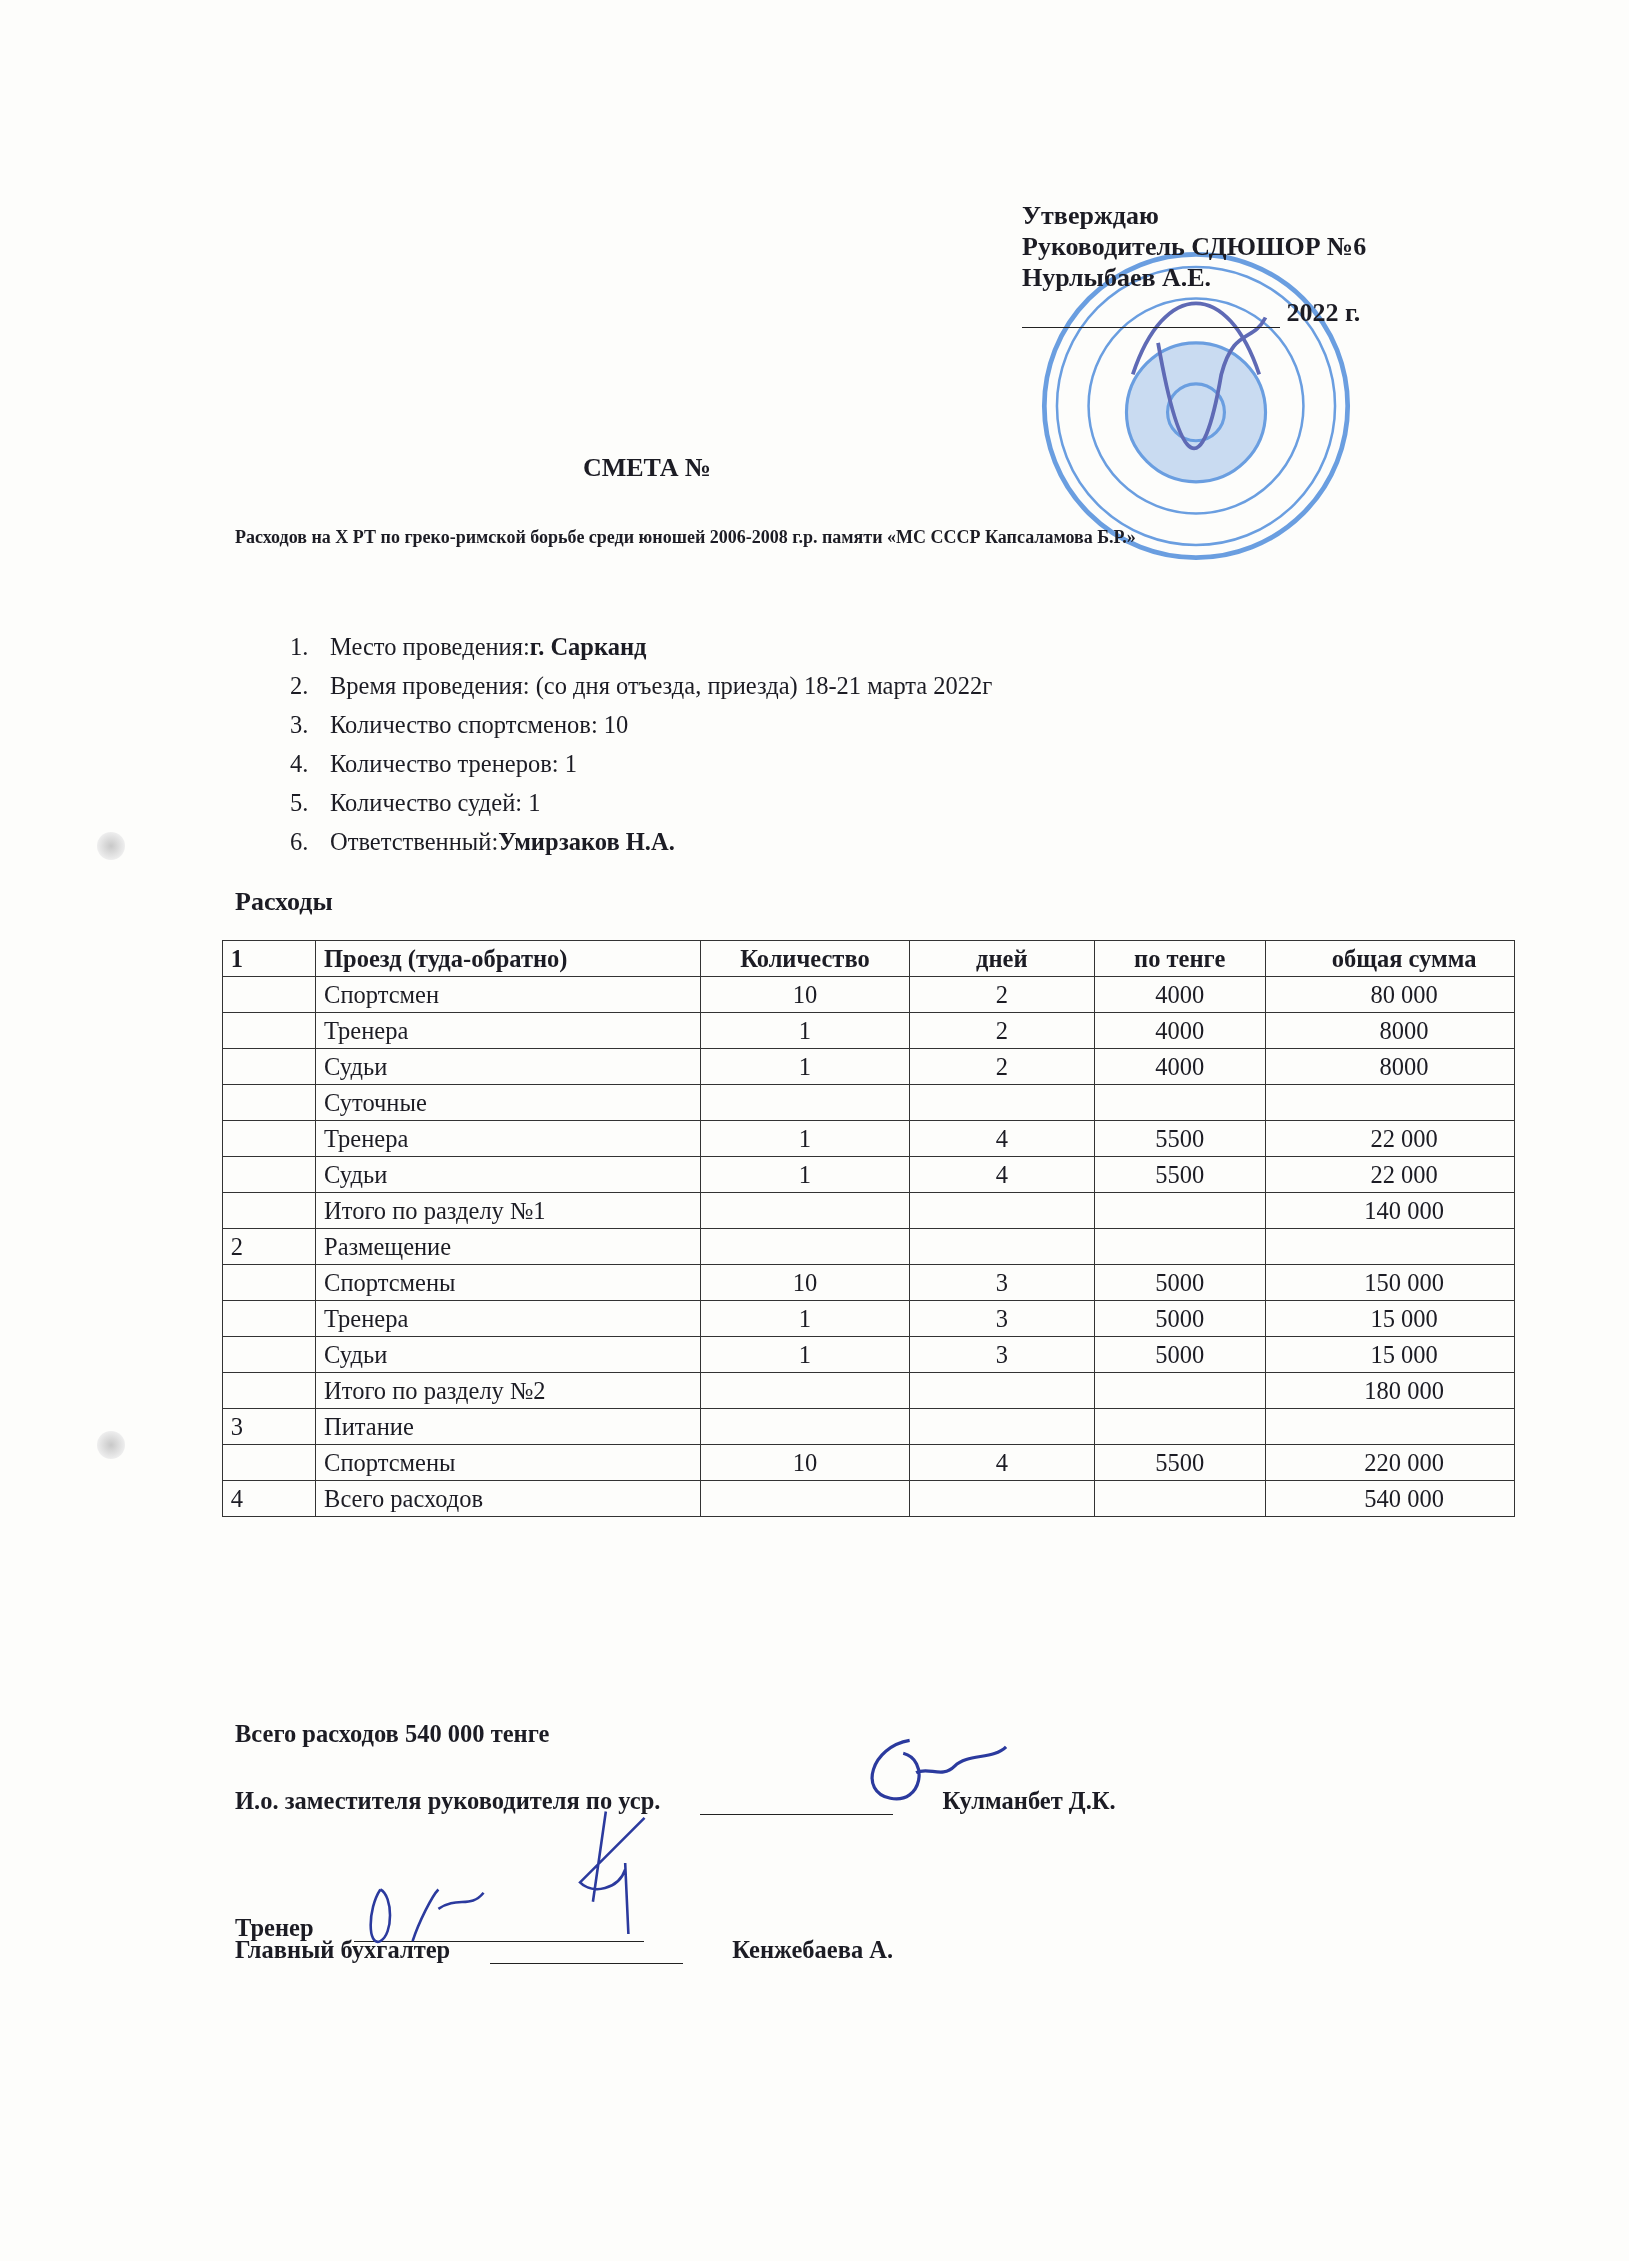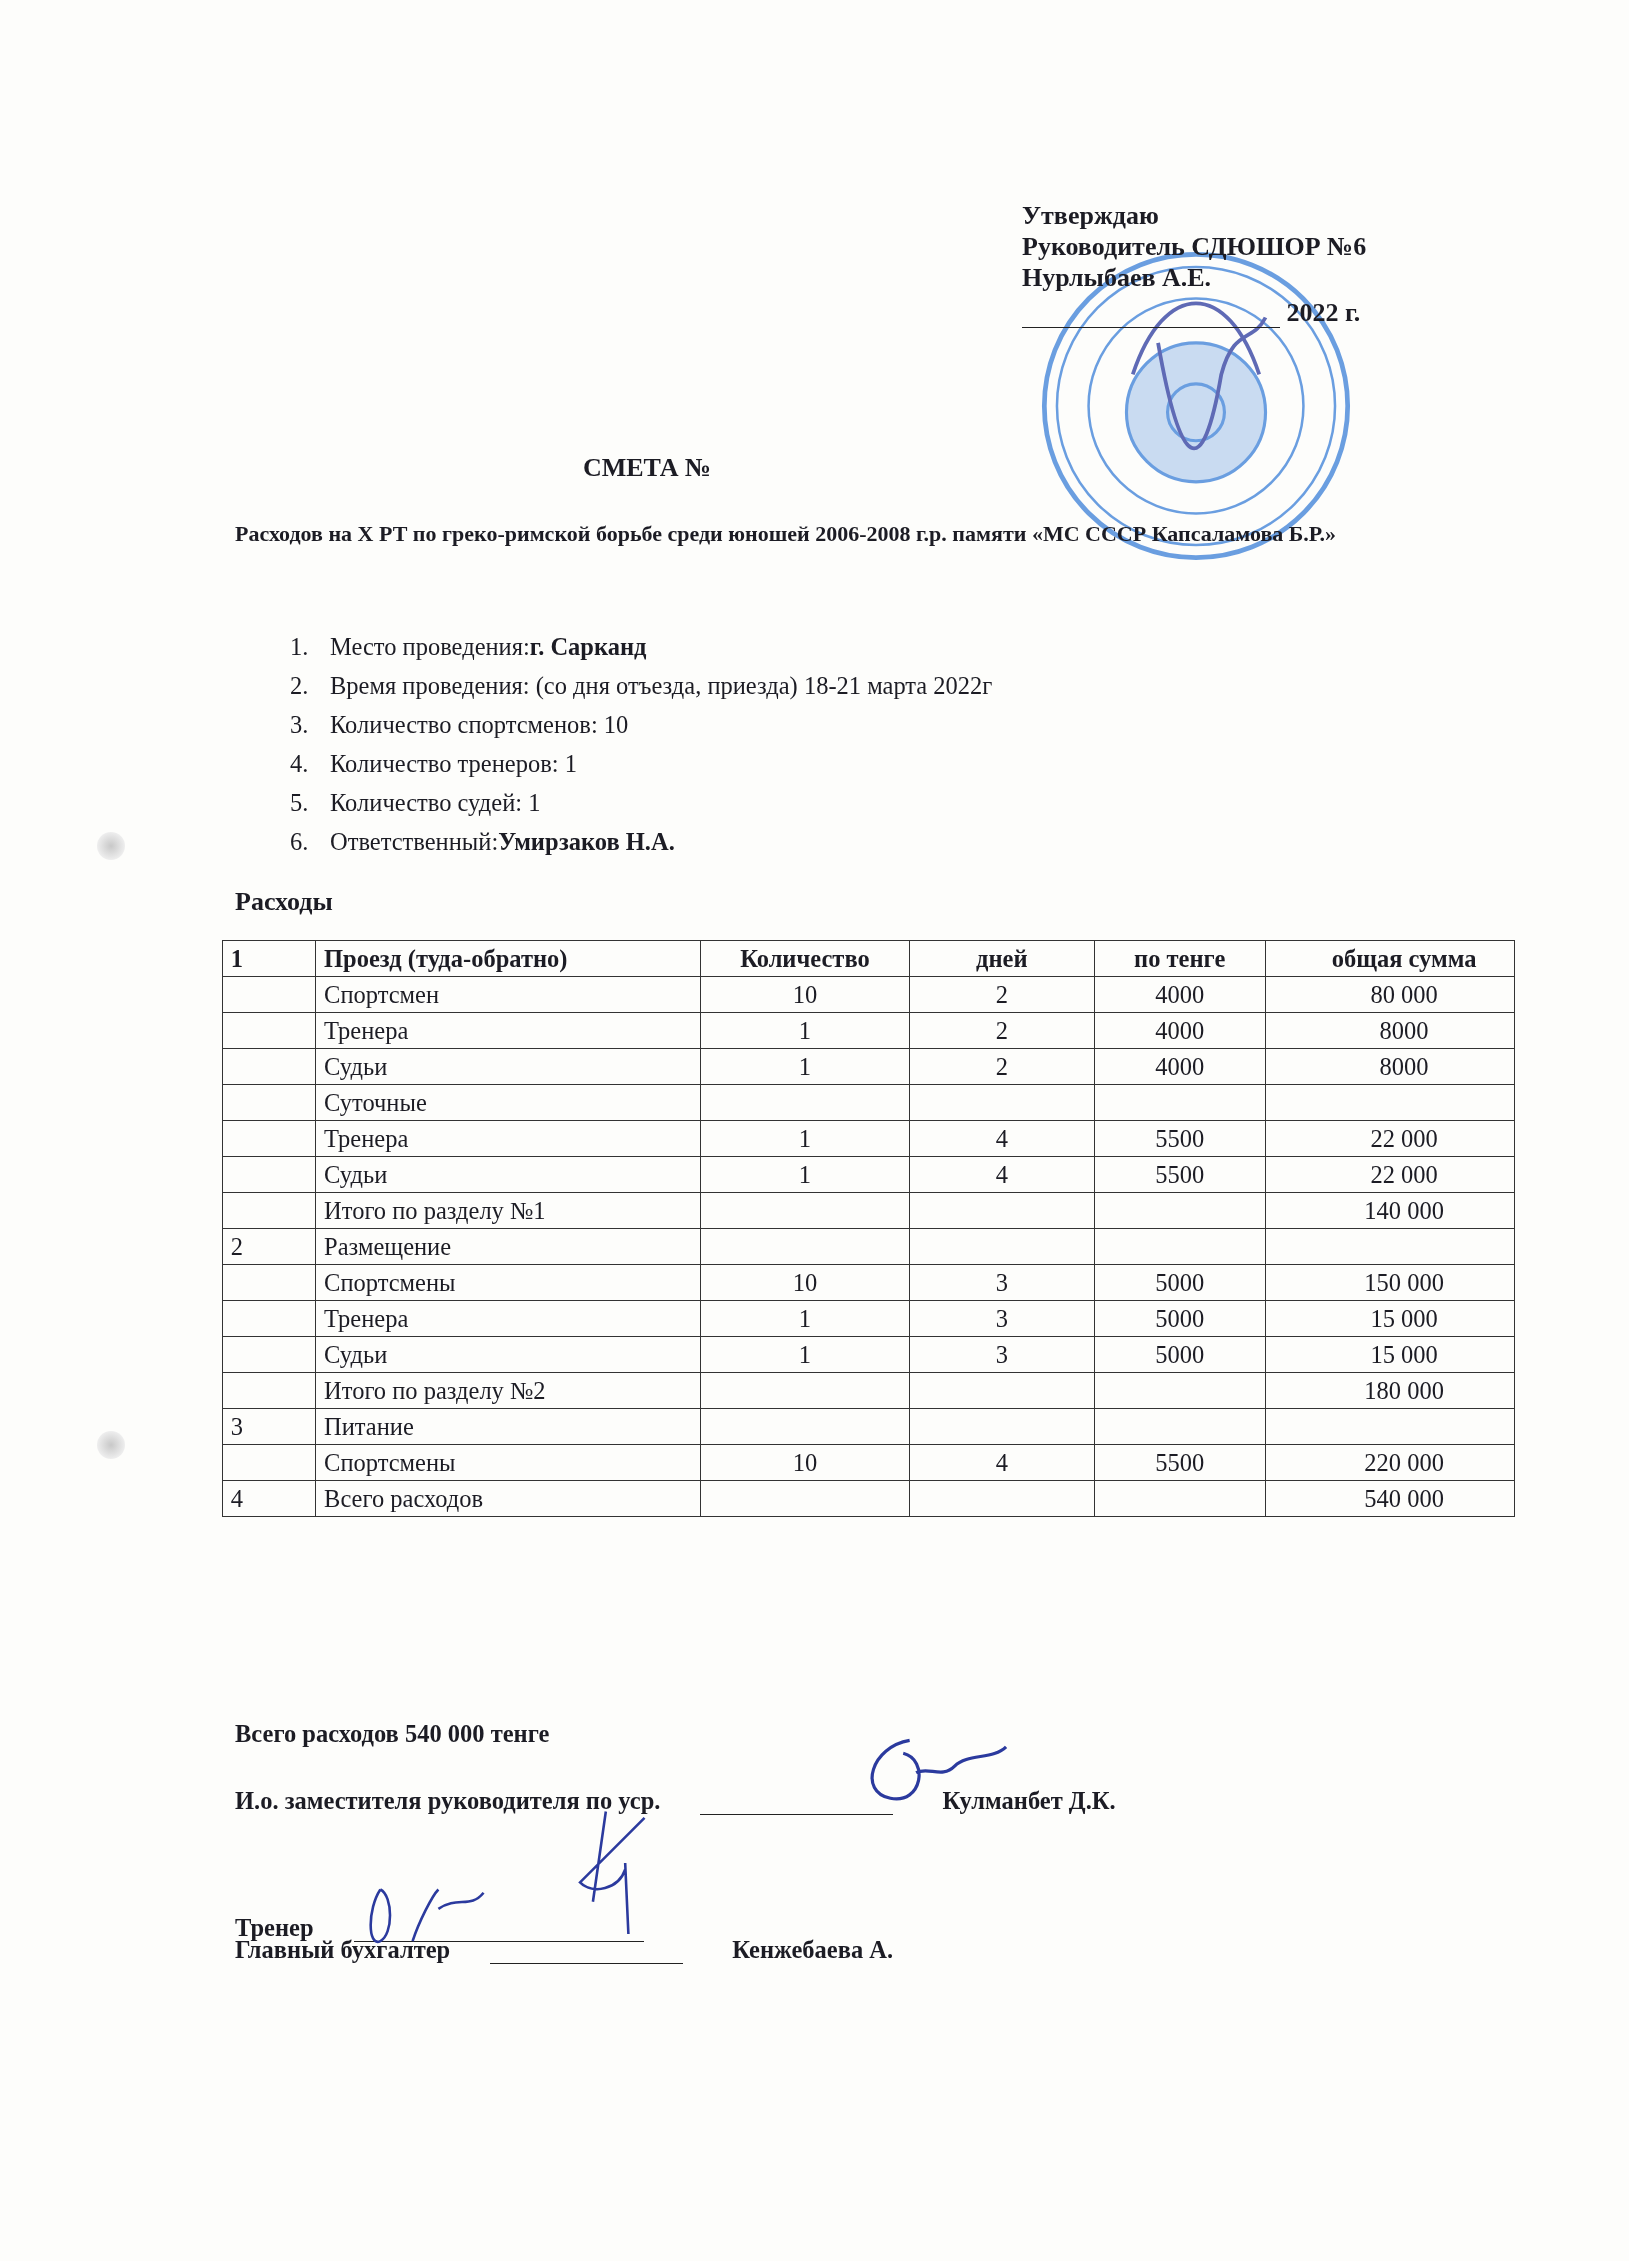--- a/index.html
+++ b/index.html
@@ -5,21 +5,21 @@
   html, body { margin:0; padding:0; }
   body {
     width:1630px; height:2261px; background:#fdfdfb; position:relative; overflow:hidden;
     font-family:"Liberation Serif", serif; color:#1c1c24;
   }
   .abs { position:absolute; }
   .approve { left:1022px; top:200px; font-size:26px; font-weight:bold; line-height:31px; }
   .approve .dateline { display:flex; align-items:flex-end; margin-top:3.9px; }
   .approve .blank { display:inline-block; width:258px; border-bottom:1.9px solid #222; margin-right:6.4px; height:19.3px; }
   .title { left:0; width:1294px; top:453px; text-align:center; font-size:26px; font-weight:bold; }
-  .subtitle { left:235px; top:517px; width:1225px; font-size:22px; font-weight:bold; line-height:34px; }
+  .subtitle { left:235px; top:517px; width:1225px; font-size:18px; font-weight:bold; line-height:40px; }
   .info-list { left:290px; top:627px; font-size:24.5px; line-height:39px; margin:0; padding:0; list-style:none; }
   .info-list li { display:flex; }
   .info-list .num { width:40px; }
   .info-list b { font-weight:bold; }
   .expenses-heading { left:235px; top:887px; font-size:26px; font-weight:bold; }
   table.budget {
     position:absolute; left:222px; top:940px; width:1293px; border-collapse:collapse;
     font-size:24.5px;
   }
   table.budget td { border:1.6px solid #333; height:35px; padding:0 7.7px; }

